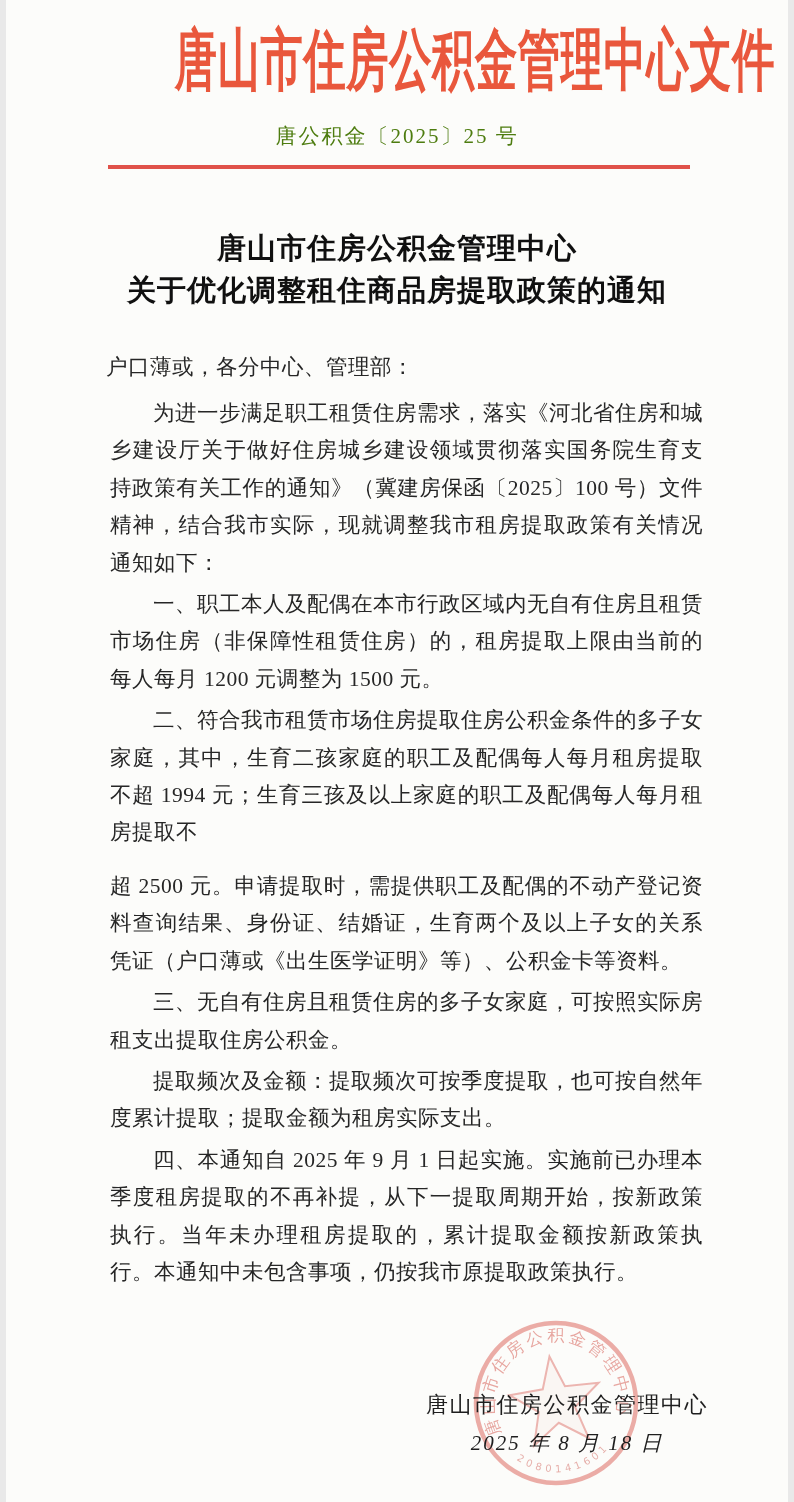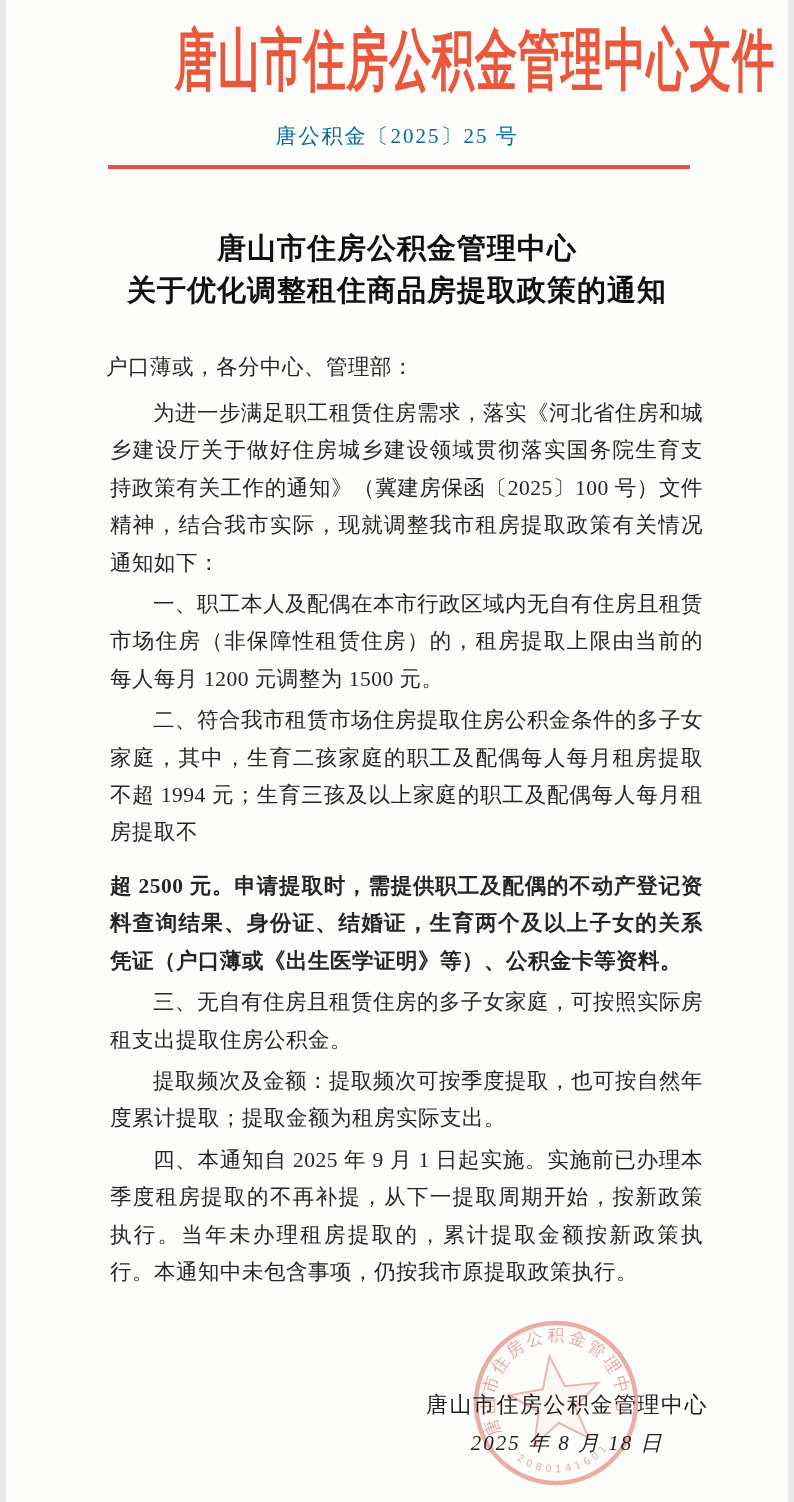--- a/index.html
+++ b/index.html
@@ -25,21 +25,21 @@
     color:#e9573c;
     letter-spacing:1px;
     transform:scale(0.64,1.02);
     transform-origin:50% 50%;
   }
   .doc-number{
     position:absolute;top:122px;left:0;width:100%;
     text-align:center;
     font-size:21px;
     letter-spacing:2px;
-    color:#0369a1;
+    color:#4d7c0f;
   }
   .red-rule{
     position:absolute;top:165px;left:102px;
     width:582px;height:4px;
     background:#e0524a;
   }
   
   .doc-title{
     position:absolute;top:227px;left:40px;right:40px;
     text-align:center;
@@ -58,21 +58,21 @@
   }
   .body-block{
     position:absolute;top:391px;left:100px;width:601px;
     font-size:21.5px;
     line-height:37.4px;
     letter-spacing:.5px;
     text-align:justify;
     color:#262626;
   }
   .body-block p{margin:4px;text-indent:2em;}
-  .body-block p.cont{text-indent:0;font-weight:bold;}
+  .body-block p.cont{text-indent:0;}
   .body-block p.gap{margin-top:16px;}
   
   .signature{
     position:absolute;top:1386px;left:410px;width:302px;
     text-align:center;
     color:#1e1e1e;
     z-index:2;
   }
   .signature .sig-org{font-size:22px;letter-spacing:1.5px;line-height:38px;}
   .signature .sig-date{font-size:21px;letter-spacing:2px;line-height:38px;font-style:italic;}

